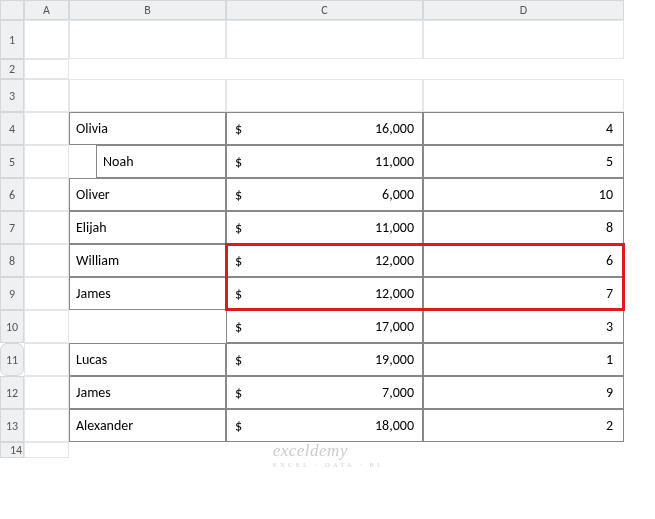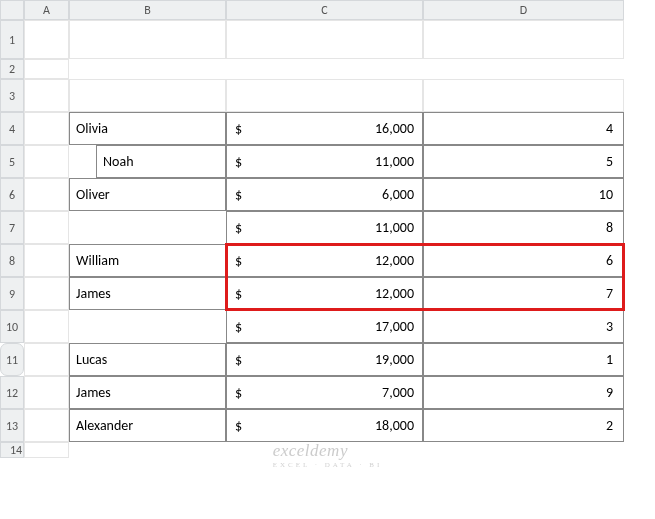--- a/index.html
+++ b/index.html
@@ -159,20 +159,21 @@
       <span class="dollar">$</span>
       <span class="amount">11,000</span>
     </div>
     <div class="cell data-cell rank" style="grid-area: 6 / 5;">5</div>
     <div class="cell data-cell name" style="grid-area: 7 / 3;">Oliver</div>
     <div class="cell data-cell income" style="grid-area: 7 / 4;">
       <span class="dollar">$</span>
       <span class="amount">6,000</span>
     </div>
     <div class="cell data-cell rank" style="grid-area: 7 / 5;">10</div>
+    <div class="cell data-cell name" style="grid-area: 8 / 3;">Elijah</div>
     <div class="cell data-cell income" style="grid-area: 8 / 4;">
       <span class="dollar">$</span>
       <span class="amount">11,000</span>
     </div>
     <div class="cell data-cell rank" style="grid-area: 8 / 5;">8</div>
     <div class="cell data-cell name" style="grid-area: 9 / 3;">William</div>
     <div class="cell data-cell income" style="grid-area: 9 / 4;">
       <span class="dollar">$</span>
       <span class="amount">12,000</span>
     </div>

